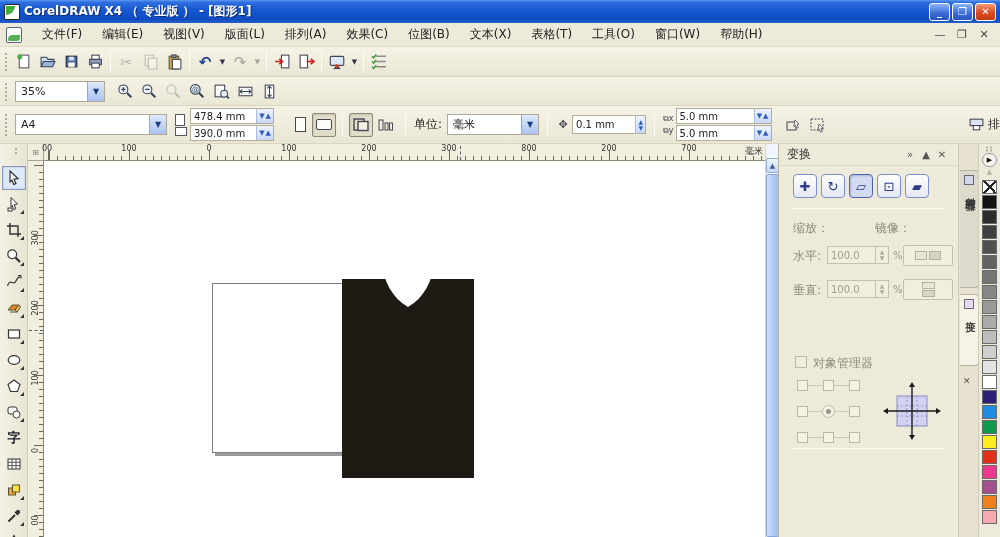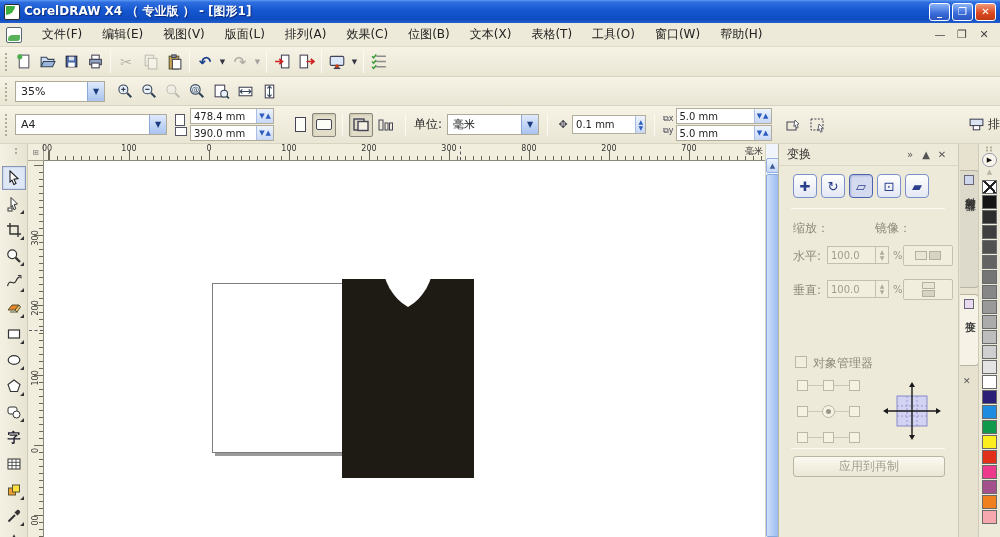--- a/index.html
+++ b/index.html
@@ -602,21 +602,20 @@
   <div style="position:absolute;left:104px;top:238px;">
     <svg width="58" height="58" viewBox="0 0 58 58">
       <rect x="14" y="14" width="30" height="30" fill="#d2d2f2" stroke="#8a8ac8"></rect>
       <path d="M14 24 h30 M14 34 h30 M24 14 v30 M34 14 v30" stroke="#9a9ad2" stroke-dasharray="2 2"></path>
       <path d="M29 2 V56 M2 29 H56" stroke="#1a1a1a" stroke-width="1.4"></path>
       <path d="M29 0 l-3 5 h6 Z M29 58 l-3 -5 h6 Z M0 29 l5 -3 v6 Z M58 29 l-5 -3 v6 Z" fill="#1a1a1a"></path>
     </svg>
   </div>
 
   <div class="dk-div" style="top:304px;"></div>
-  <div class="dk-btn" style="top:312px;">应用到再制</div>
 </div>
 
 <div class="tabstrip">
   <div class="vtab" style="top:26px;height:118px;">
     <div class="ticon"></div>
     <div class="tlabel">对象管理器</div>
   </div>
   <div class="vtab active" style="top:150px;height:72px;">
     <div class="ticon" style="background:#e8d8f0;"></div>
     <div class="tlabel">变换</div>

